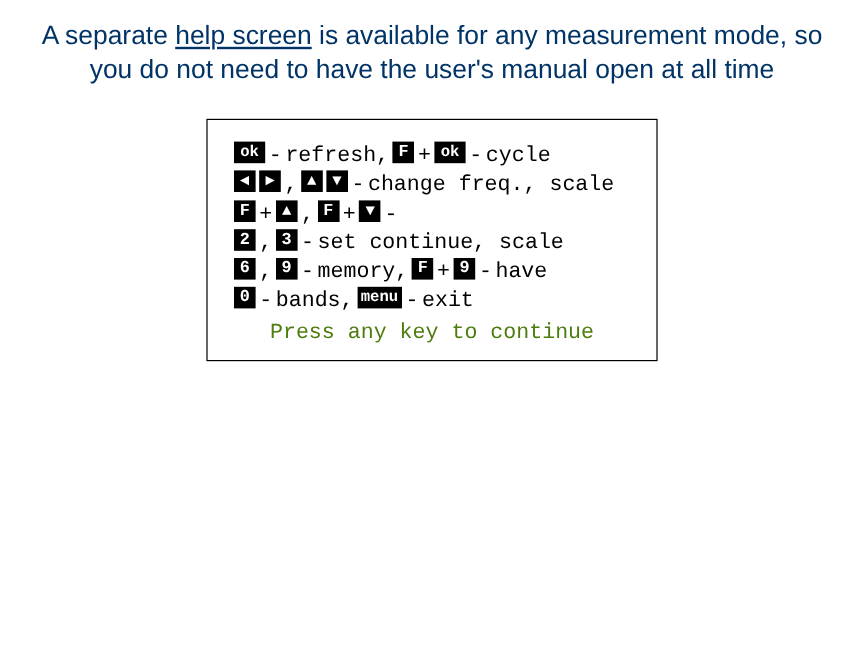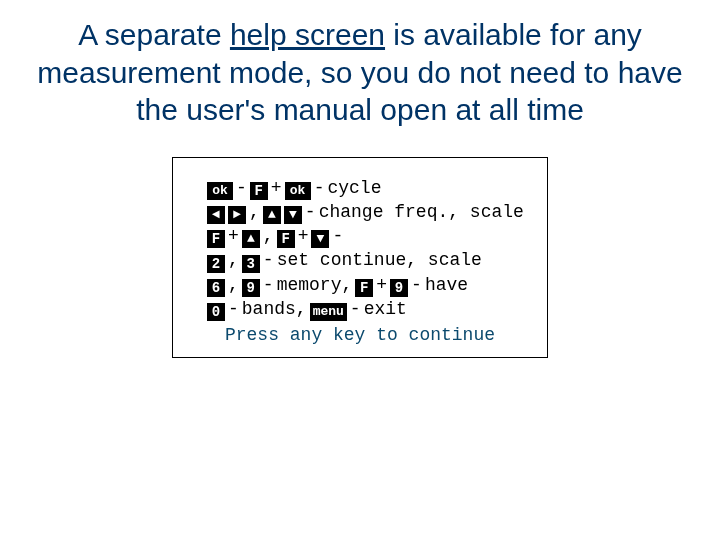--- a/index.html
+++ b/index.html
@@ -4,81 +4,81 @@
 <style>
   html,body{margin:0;padding:0}
   body{
     width:720px;height:540px;
     background:#fff;
     font-family:Arial,Helvetica,sans-serif;
     color:#003366;
     box-sizing:border-box;
   }
   .caption{
-    font-size:30px;
+    font-size:22px;
     line-height:1.25;
     text-align:center;
     padding:16px 30px 0 30px;
     color:#003366;
   }
   .caption .u{
     text-decoration:underline;
   }
   .panel-wrap{
     display:flex;justify-content:center;margin-top:28px;
   }
   .panel{
     border:1px solid #000;
     background:#fff;
     padding:18px 22px 12px 22px;
     width:330px;
   }
   .hline{
-    display:flex;align-items:flex-end;gap:3px;
+    display:flex;align-items:flex-start;gap:3px;
     font-family:"Courier New",Courier,monospace;
     font-size:18px;
     color:#000;
     line-height:1.35;
     white-space:nowrap;
-    margin-left:12px;
   }
   .hline .txt{display:inline}
   .key{
     display:inline-flex;align-items:center;justify-content:center;
     background:#000;color:#fff;
     font-family:"Courier New",Courier,monospace;
     font-weight:bold;
     font-size:14px;
     height:18px;min-width:18px;
     padding:0 3px;
     box-sizing:border-box;
     line-height:18px;
   }
   .key.ok{font-size:13px;min-width:26px}
   .key.F{min-width:18px}
   .key.sym{font-size:13px}
   .press{
     font-family:"Courier New",Courier,monospace;
-    font-size:18px;color:#0c4a6e;
+    font-size:18px;color:#4d7c0f;
     text-align:center;margin-top:4px;
   }
 </style>
 </head>
 <body>
 
 <div class="caption">
   <span>A separate </span><span class="u">help screen</span><span> is available for any measurement mode, so you do not need to have the user's manual open at all time</span>
 </div>
 
 <div class="panel-wrap">
   <div class="panel">
 
     <div class="hline">
       <span class="key ok">ok</span>
       <span class="txt"> - </span>
+      <span class="txt">refresh, </span>
       <span class="key F">F</span>
       <span class="txt">+</span>
       <span class="key ok">ok</span>
       <span class="txt"> - </span>
       <span class="txt">cycle</span>
     </div>
 
     <div class="hline">
       <span class="key sym">◄</span>
       <span class="key sym">►</span>

